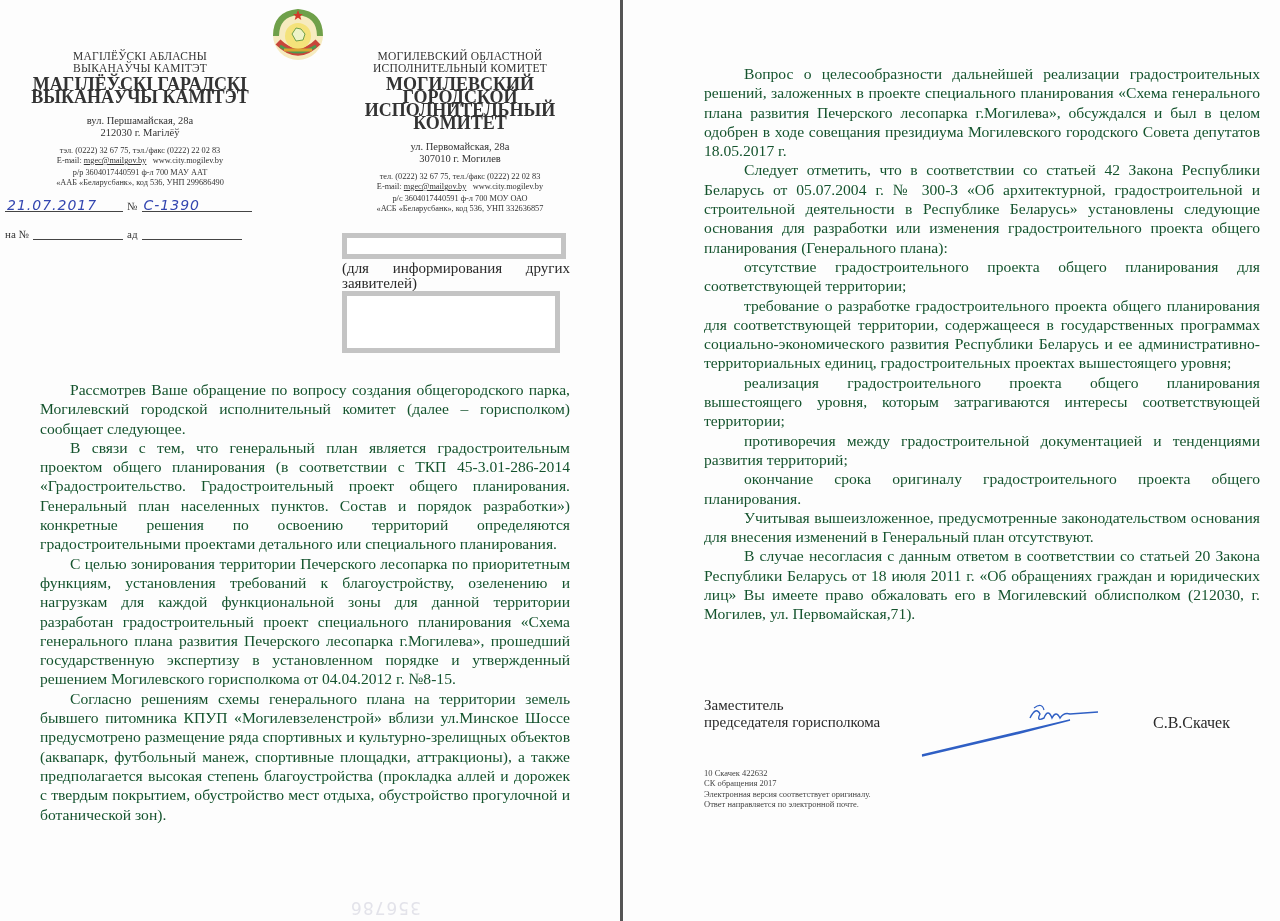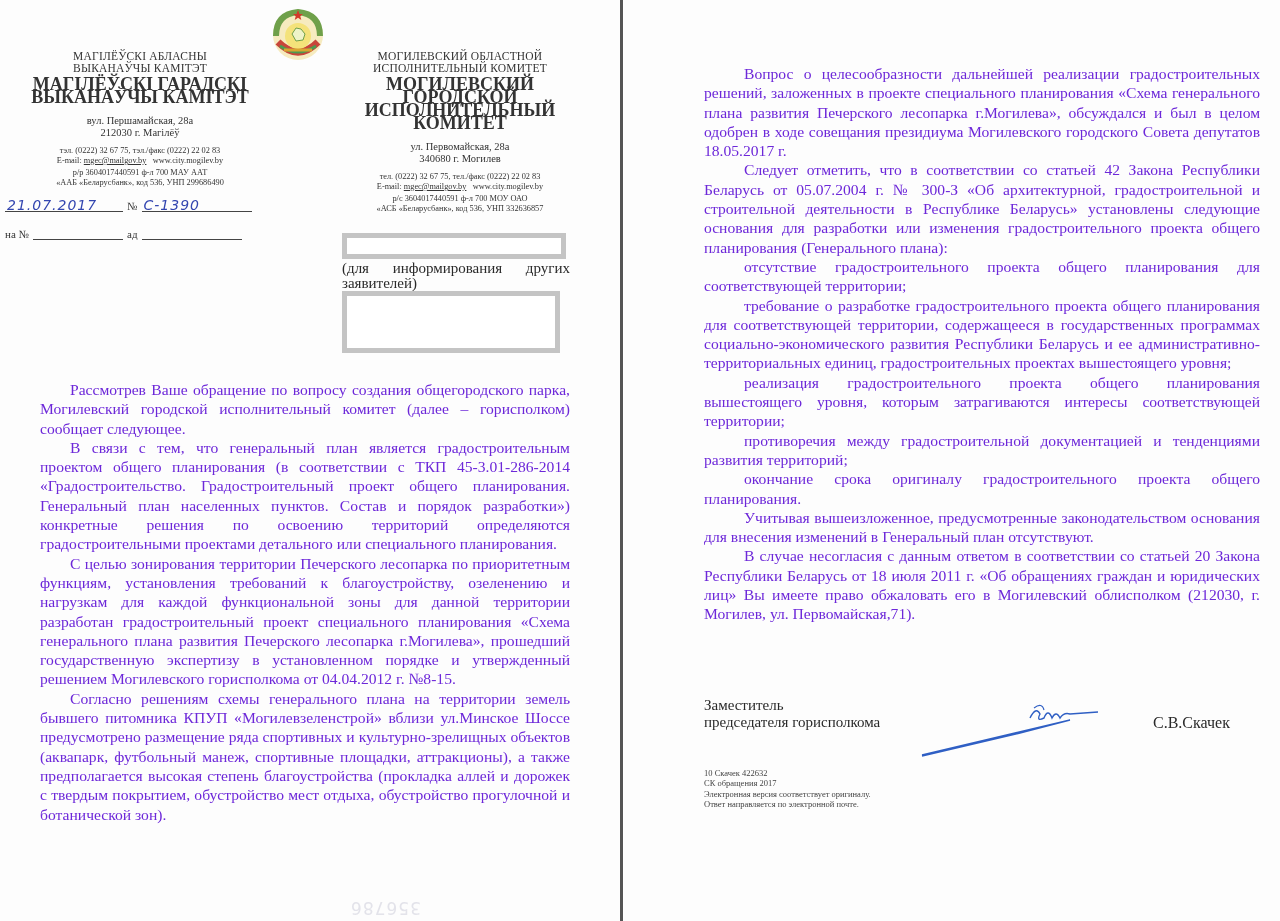--- a/index.html
+++ b/index.html
@@ -33,21 +33,21 @@
   #reg2 { top:225px; }
 
   
   .redact { position:absolute; border:5px solid #c4c4c4; background:#fff; box-sizing:border-box; }
   #redact1 { left:342px; top:233px; width:224px; height:26px; }
   #redact2 { left:342px; top:291px; width:218px; height:62px; }
   .recipient-note { position:absolute; left:342px; top:261px; width:228px; font-size:15px; line-height:15px; text-align:justify; text-align-last:justify; }
   .recipient-note span.l2 { display:block; text-align:left; text-align-last:left; }
 
   
-  .body { position:absolute; font-size:15.6px; line-height:19.3px; text-align:justify; color:#6d28d9; }
+  .body { position:absolute; font-size:15.6px; line-height:19.3px; text-align:justify; color:#14532d; }
   .body p { margin:0; text-indent:30px; }
   #left-body { left:40px; top:380px; width:530px; }
   #right-body { left:704px; top:64px; width:556px; }
   #right-body p { text-indent:40px; }
 
   .stamp-num { position:absolute; left:350px; top:898px; font-family:"DejaVu Sans", sans-serif; font-size:17px; color:#e3e3ea; transform:scaleY(-1) scaleX(-1); letter-spacing:1px; }
 
   
   .sig-title { position:absolute; left:704px; top:697px; font-size:15px; line-height:17px; }
   .sig-name { position:absolute; left:1153px; top:714px; font-size:16px; }
@@ -102,21 +102,21 @@
     <div class="org1">
       <div>МОГИЛЕВСКИЙ ОБЛАСТНОЙ</div>
       <div>ИСПОЛНИТЕЛЬНЫЙ КОМИТЕТ</div>
     </div>
     <div class="org2">
       <div>МОГИЛЕВСКИЙ ГОРОДСКОЙ</div>
       <div>ИСПОЛНИТЕЛЬНЫЙ КОМИТЕТ</div>
     </div>
     <div class="addr">
       <div>ул. Первомайская, 28а</div>
-      <div>340680  г. Могилев</div>
+      <div>307010  г. Могилев</div>
     </div>
     <div class="small">
       <div>тел. (0222) 32 67 75, тел./факс (0222) 22 02 83</div>
       <div>
         <span>E-mail:</span>
         <span class="u">mgec@mailgov.by</span>
         &nbsp;
         <span>www.city.mogilev.by</span>
       </div>
     </div>

